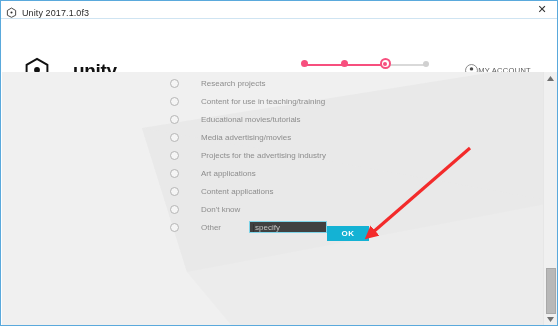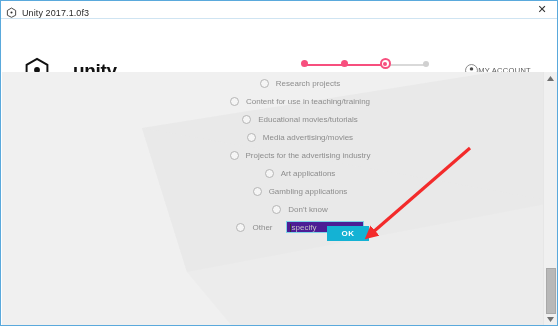--- a/index.html
+++ b/index.html
@@ -189,44 +189,43 @@
   #options {
     position: absolute;
     left: 168px;
     top: 2px;
     width: 260px;
   }
   .option-row {
     display: flex;
     align-items: center;
     height: 18px;
-    gap: 7px;
-    cursor: pointer;
-    justify-content: center;
+    gap: 22px;
+    cursor: pointer;
   }
   .radio {
     width: 9px;
     height: 9px;
     border-radius: 50%;
     border: 1px solid #b5b5b5;
     background: #f5f5f5;
     box-sizing: border-box;
     flex: 0 0 auto;
   }
   .option-label {
     font-size: 8px;
     color: #8d8d8d;
     white-space: nowrap;
   }
   #other-input {
     margin-left: 6px;
     width: 78px;
     height: 12px;
     border: 1px solid #7fd4e8;
-    background: #4c1d95;
+    background: #404040;
     box-sizing: border-box;
     position: relative;
   }
   #other-caret {
     position: absolute;
     left: 3px;
     top: 1.5px;
     width: 1px;
     height: 8px;
     background: #333;
@@ -389,21 +388,21 @@
       <div class="option-row">
         <span class="radio"></span>
         <span class="option-label">Projects for the advertising industry</span>
       </div>
       <div class="option-row">
         <span class="radio"></span>
         <span class="option-label">Art applications</span>
       </div>
       <div class="option-row">
         <span class="radio"></span>
-        <span class="option-label">Gambling applications</span>
+        <span class="option-label">Content applications</span>
       </div>
       <div class="option-row">
         <span class="radio"></span>
         <span class="option-label">Don't know</span>
       </div>
       <div class="option-row">
         <span class="radio"></span>
         <span class="option-label">Other</span>
         <span id="other-input">
           <span id="other-caret"></span>

